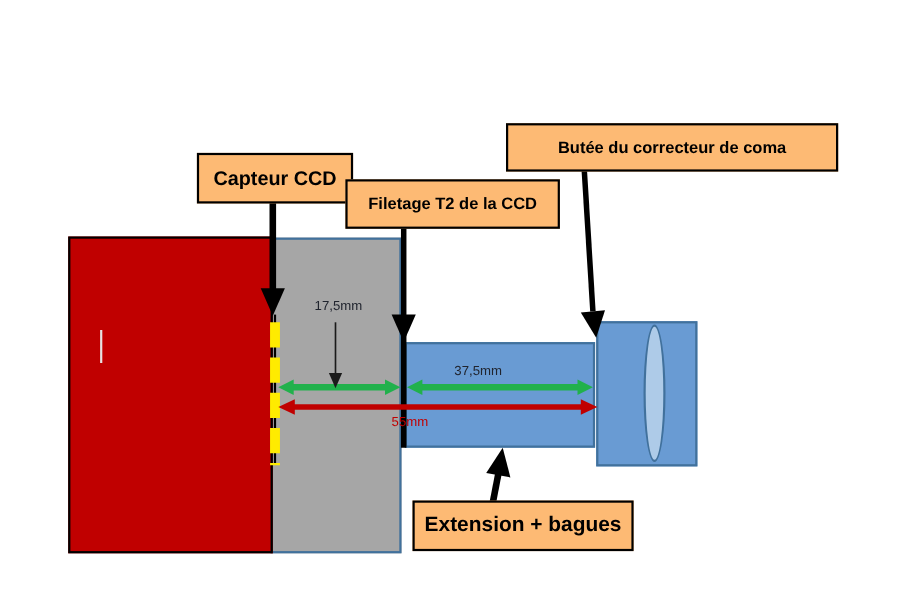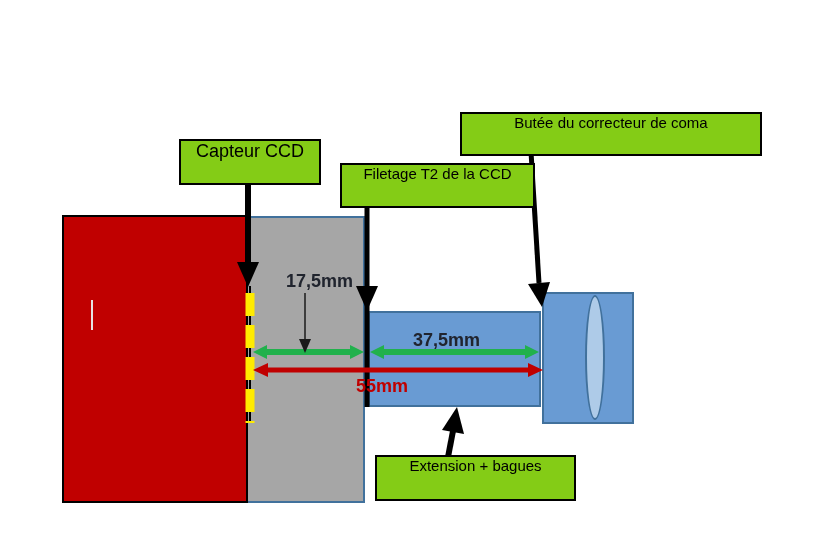--- a/index.html
+++ b/index.html
@@ -26,30 +26,30 @@
   }
   .lens{
     left:585px;top:295px;width:20px;height:125px;
     background:var(--lens-blue);border:2px solid var(--shape-border-blue);
     border-radius:50%;z-index:3;
   }
   .white-tick{
     left:91px;top:300px;width:2px;height:30px;background:#e6e2e2;z-index:4;
   }
   .callout{
-    position:absolute;background:#84cc16;border:2px solid #000;z-index:8;
-    display:flex;align-items:flex-start;justify-content:center;
-    font-weight:normal;color:#000;white-space:nowrap;
+    position:absolute;background:#fdba74;border:2px solid #000;z-index:8;
+    display:flex;align-items:center;justify-content:center;
+    font-weight:bold;color:#000;white-space:nowrap;
   }
   .callout.capteur{left:179px;top:139px;width:138px;height:42px;font-size:18px;}
-  .callout.filetage{left:340px;top:163px;width:191px;height:41px;font-size:15px;}
+  .callout.filetage{left:314px;top:163px;width:191px;height:41px;font-size:15px;}
   .callout.butee{left:460px;top:112px;width:298px;height:40px;font-size:15px;}
-  .callout.extension{left:375px;top:455px;width:197px;height:42px;font-size:15px;}
+  .callout.extension{left:375px;top:455px;width:197px;height:42px;font-size:19px;}
   .measure-text{
-    position:absolute;z-index:7;font-weight:bold;font-size:18px;white-space:nowrap;
+    position:absolute;z-index:7;font-weight:normal;font-size:12px;white-space:nowrap;
   }
   .measure-text.d1{left:286px;top:271px;color:var(--measure-text-dark);}
   .measure-text.d2{left:413px;top:330px;color:var(--measure-text-dark);}
   .measure-text.total{left:356px;top:376px;color:var(--arrow-red);}
   svg#overlay{position:absolute;left:0;top:0;z-index:6;}
   
   .sensor-backline{stroke:#000;stroke-width:2;}
   .sensor-dash{stroke:var(--sensor-yellow);stroke-width:9;}
   .connector{stroke:#000;fill:none;}
   .connector.thick{stroke-width:6;}

